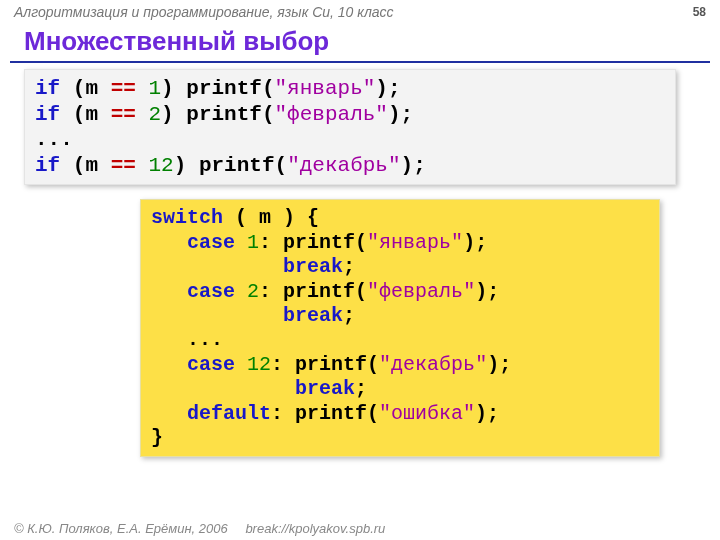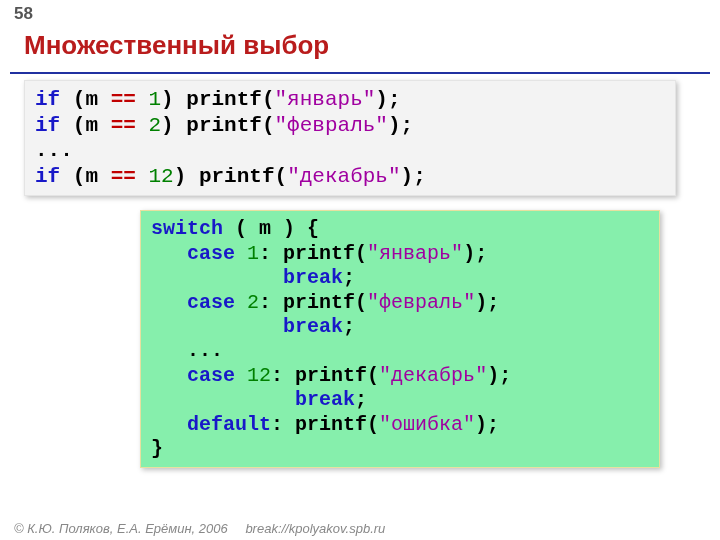--- a/index.html
+++ b/index.html
@@ -18,48 +18,48 @@
     align-items: center;
     padding: 4px 14px 2px 14px;
     font-style: italic;
     color: #777;
     font-size: 14px;
   }
   .page-num {
     font-weight: bold;
     font-style: normal;
     color: #555;
-    font-size: 17px;
+    font-size: 12px;
   }
   .title {
     font-size: 26px;
     font-weight: bold;
-    color: #b91c1c;
-    padding: 4px 0 11px 24px;
+    color: #6d28d9;
+    padding: 4px 0 4px 24px;
   }
   .title-rule {
     border: none;
     border-top: 2px solid #2030a0;
     margin: 0 10px 6px 10px;
   }
   .codebox {
     font-family: "Courier New", monospace;
     font-size: 21px;
     line-height: 1.22;
     white-space: pre;
     padding: 6px 10px;
     box-shadow: 2px 2px 5px rgba(0,0,0,0.25);
   }
   .box-gray {
     background: #f3f3f3;
     margin: 0 44px 0 24px;
     border: 1px solid #e4e4e4;
   }
   .box-yellow {
-    background: #86efac;
+    background: #fde047;
     margin: 14px 60px 0 140px;
     border: 1px solid #e8e0a0;
     font-size: 20px;
   }
   .kw { color: #1818c8; font-weight: bold; }
   .num { color: #008000; }
   .str { color: #a000a0; }
   .op { color: #c00000; font-weight: bold; }
   .plain { color: #000; font-weight: bold; }
   .footer {
@@ -69,20 +69,21 @@
     font-size: 13px;
     color: #888;
     font-style: italic;
   }
   .footer .url { margin-left: 14px; }
 </style>
 </head>
 <body>
 
 <div class="header-bar">
+  <span>Алгоритмизация и программирование, язык Си, 10 класс</span>
   <span class="page-num">58</span>
 </div>
 
 <div class="title">Множественный выбор</div>
 <hr class="title-rule">
 
 <div class="codebox box-gray"><span class="kw">if</span> <span class="plain">(m </span><span class="op">==</span> <span class="num">1</span><span class="plain">) </span><span class="plain">printf(</span><span class="str">"январь"</span><span class="plain">);</span>
 <span class="kw">if</span> <span class="plain">(m </span><span class="op">==</span> <span class="num">2</span><span class="plain">) </span><span class="plain">printf(</span><span class="str">"февраль"</span><span class="plain">);</span>
 <span class="plain">...</span>
 <span class="kw">if</span> <span class="plain">(m </span><span class="op">==</span> <span class="num">12</span><span class="plain">) </span><span class="plain">printf(</span><span class="str">"декабрь"</span><span class="plain">);</span></div>

